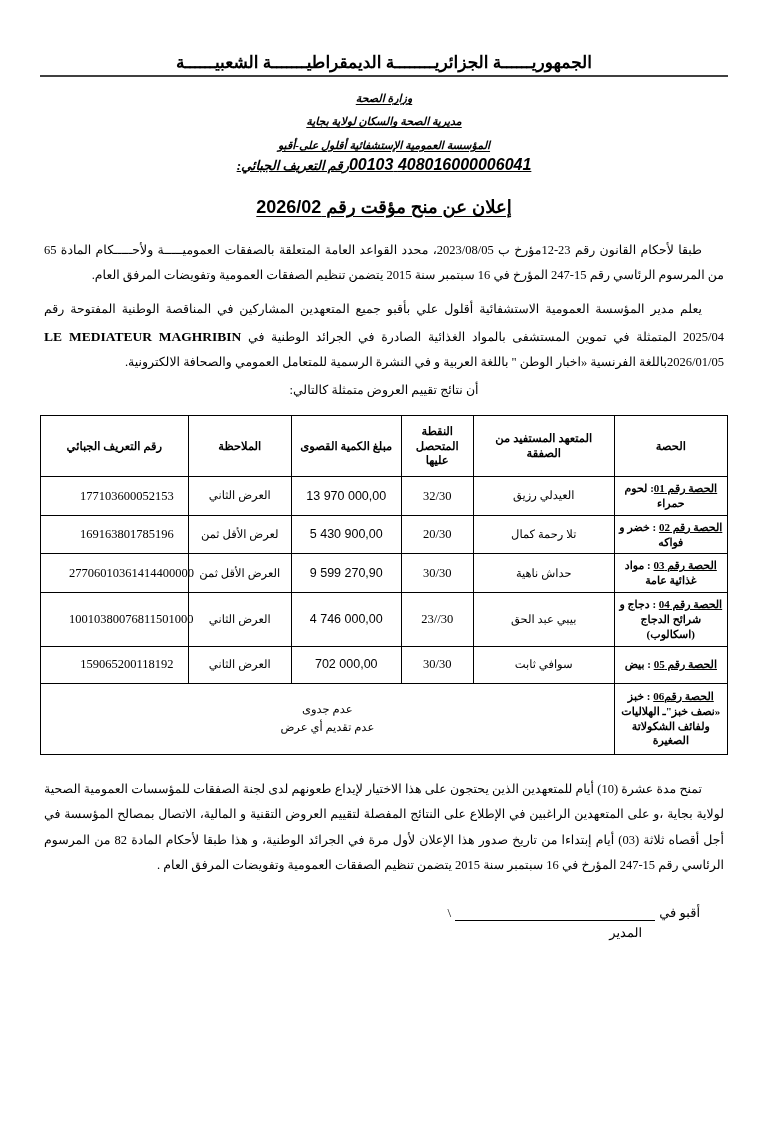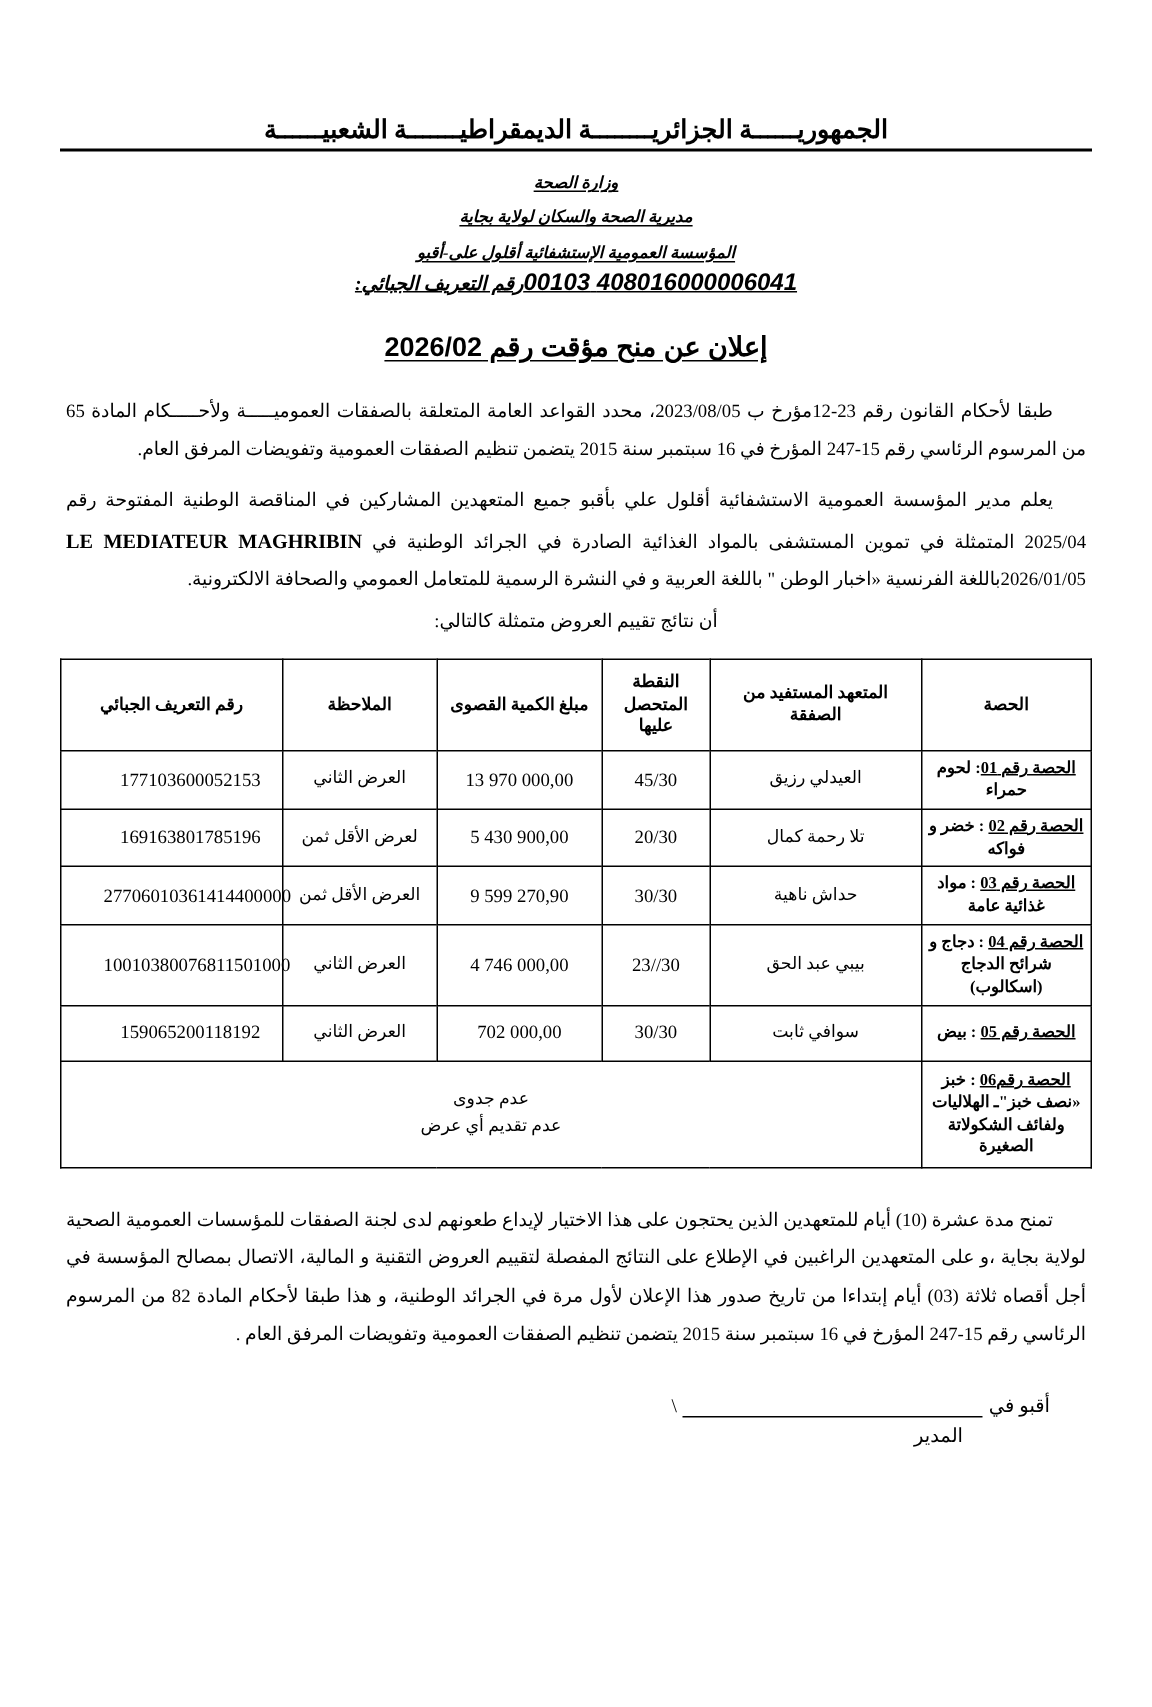--- a/index.html
+++ b/index.html
@@ -18,26 +18,26 @@
   .page {
     position: relative;
     width: 768px;
     height: 1138px;
     box-sizing: border-box;
     padding: 0 40px;
   }
 
   
   .republic-line {
-    margin-top: 76px;
+    margin-top: 52px;
     text-align: center;
     font-size: 17px;
     font-weight: bold;
     letter-spacing: 0.5px;
-    border-bottom: 2px solid #000000;
+    border-bottom: 2px solid #404040;
     padding-bottom: 2px;
     line-height: 1.25;
     white-space: nowrap;
   }
   .ministry-block {
     text-align: center;
     margin-top: 8px;
     line-height: 1.45;
   }
   .ministry-block div {
@@ -138,21 +138,21 @@
   table.results td.lot .lotnum {
     text-decoration: underline;
   }
   table.results td.num {
     font-family: "Liberation Serif", serif;
     font-size: 12.5px;
     direction: ltr;
     padding-left: 28px;
   }
   table.results td.amount {
-    font-family: Liberation Serif, serif;
+    font-family: Liberation Sans, sans-serif;
     font-size: 12.5px;
     direction: ltr;
   }
   table.results td.score {
     font-family: "Liberation Serif", serif;
     font-size: 12.5px;
     direction: ltr;
   }
   table.results td.bidder { font-size: 11.5px; }
   table.results td.note { font-size: 11.5px; }
@@ -245,21 +245,21 @@
         <th>النقطة المتحصل عليها</th>
         <th>مبلغ الكمية القصوى</th>
         <th>الملاحظة</th>
         <th>رقم التعريف الجبائي</th>
       </tr>
     </thead>
     <tbody>
       <tr class="data-row">
         <td class="lot"><span class="lotnum">الحصة رقم 01</span><span>: لحوم حمراء</span></td>
         <td class="bidder">العيدلي رزيق</td>
-        <td class="score">45/30</td>
+        <td class="score">32/30</td>
         <td class="amount">13 970 000,00</td>
         <td class="note">العرض الثاني</td>
         <td class="num">177103600052153</td>
       </tr>
       <tr class="data-row">
         <td class="lot"><span class="lotnum">الحصة رقم 02</span><span> : خضر و فواكه</span></td>
         <td class="bidder">تلا رحمة كمال</td>
         <td class="score">20/30</td>
         <td class="amount">5 430 900,00</td>
         <td class="note">لعرض الأقل ثمن</td>

